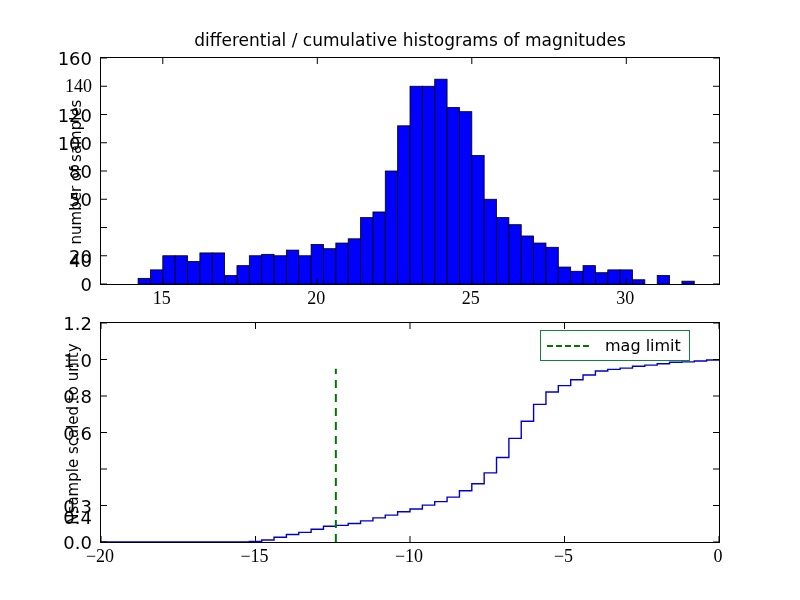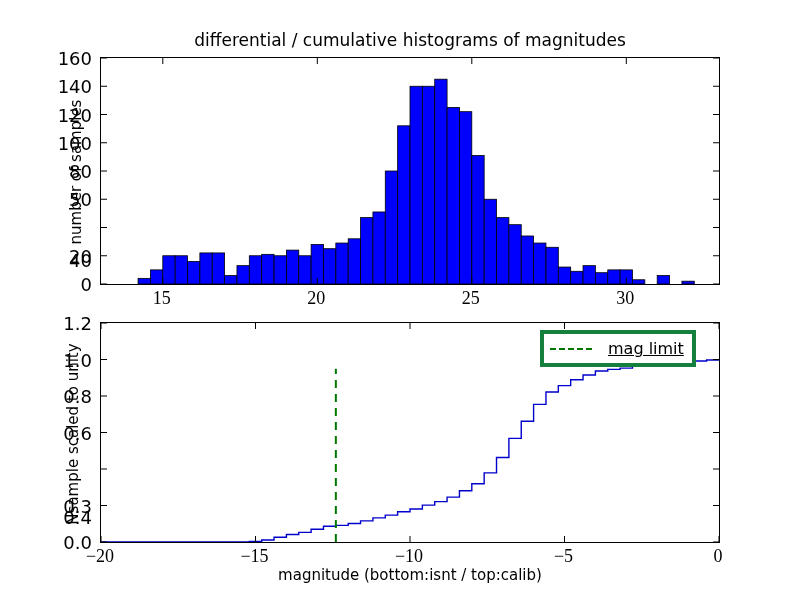--- a/index.html
+++ b/index.html
@@ -71,27 +71,26 @@
     white-space: nowrap;
   }
   .ytick { text-align: right; width: 44px; }
   .xtick { text-align: center; width: 50px; font-family: Liberation Serif, serif; }
 
   #legend {
     position: absolute;
     left: 540px;
     top: 330px;
     box-sizing: border-box;
-    border: 4px solid #15803d;
+    border: 1px solid #15803d;
     background: #ffffff;
     padding: 5px 8px 5px 6px;
     display: flex;
     align-items: center;
     gap: 16px;
-    text-decoration: underline;
   }
   #legend-line {
     width: 42px;
     height: 0;
     border-top: 2px dashed #007700;
   }
   #legend-label {
     font-size: 16px;
     color: #000000;
     white-space: nowrap;
@@ -179,21 +178,21 @@
   </div>
   <div id="top-ylabel" class="ylabel">number of samples</div>
   <div id="top-yticks">
       <div class="tick-label ytick" style="left: 48px; top: 274px;">0</div>
       <div class="tick-label ytick" style="left: 48px; top: 245.75px;">20</div>
       <div class="tick-label ytick" style="left: 48px; top: 217.5px; margin-top: 32px;">40</div>
       <div class="tick-label ytick" style="left: 48px; top: 189.25px;">50</div>
       <div class="tick-label ytick" style="left: 48px; top: 161px;">80</div>
       <div class="tick-label ytick" style="left: 48px; top: 132.75px;">100</div>
       <div class="tick-label ytick" style="left: 48px; top: 104.5px;">120</div>
-      <div class="tick-label ytick" style="left: 48px; top: 76.25px;">140</div>
+      <div class="tick-label ytick" style="left: 48px; top: 76.25px; font-family: Liberation Serif, serif;">140</div>
       <div class="tick-label ytick" style="left: 48px; top: 48px;">160</div>
     </div>
   <div id="top-xticks">
       <div class="tick-label xtick" style="left: 136.8px; top: 288px;">15</div>
       <div class="tick-label xtick" style="left: 291.3px; top: 288px;">20</div>
       <div class="tick-label xtick" style="left: 445.8px; top: 288px;">25</div>
       <div class="tick-label xtick" style="left: 600.3px; top: 288px;">30</div>
     </div>
 
   <div id="bot-axes" class="axes">
@@ -237,20 +236,19 @@
       <div class="tick-label ytick" style="left: 48px; top: 313px;">1.2</div>
     </div>
   <div id="bot-xticks">
       <div class="tick-label xtick" style="left: 75px; top: 546px;">−20</div>
       <div class="tick-label xtick" style="left: 229.5px; top: 546px;">−15</div>
       <div class="tick-label xtick" style="left: 384px; top: 546px;">−10</div>
       <div class="tick-label xtick" style="left: 538.5px; top: 546px;">−5</div>
       <div class="tick-label xtick" style="left: 693px; top: 546px;">0</div>
     </div>
 
-  <div id="xlabel">magnitude (bottom:isnt / top:calib)</div>
 
   <div id="legend">
     <span id="legend-line"></span>
     <span id="legend-label">mag limit</span>
   </div>
 
 </div>
 
 </body></html>

